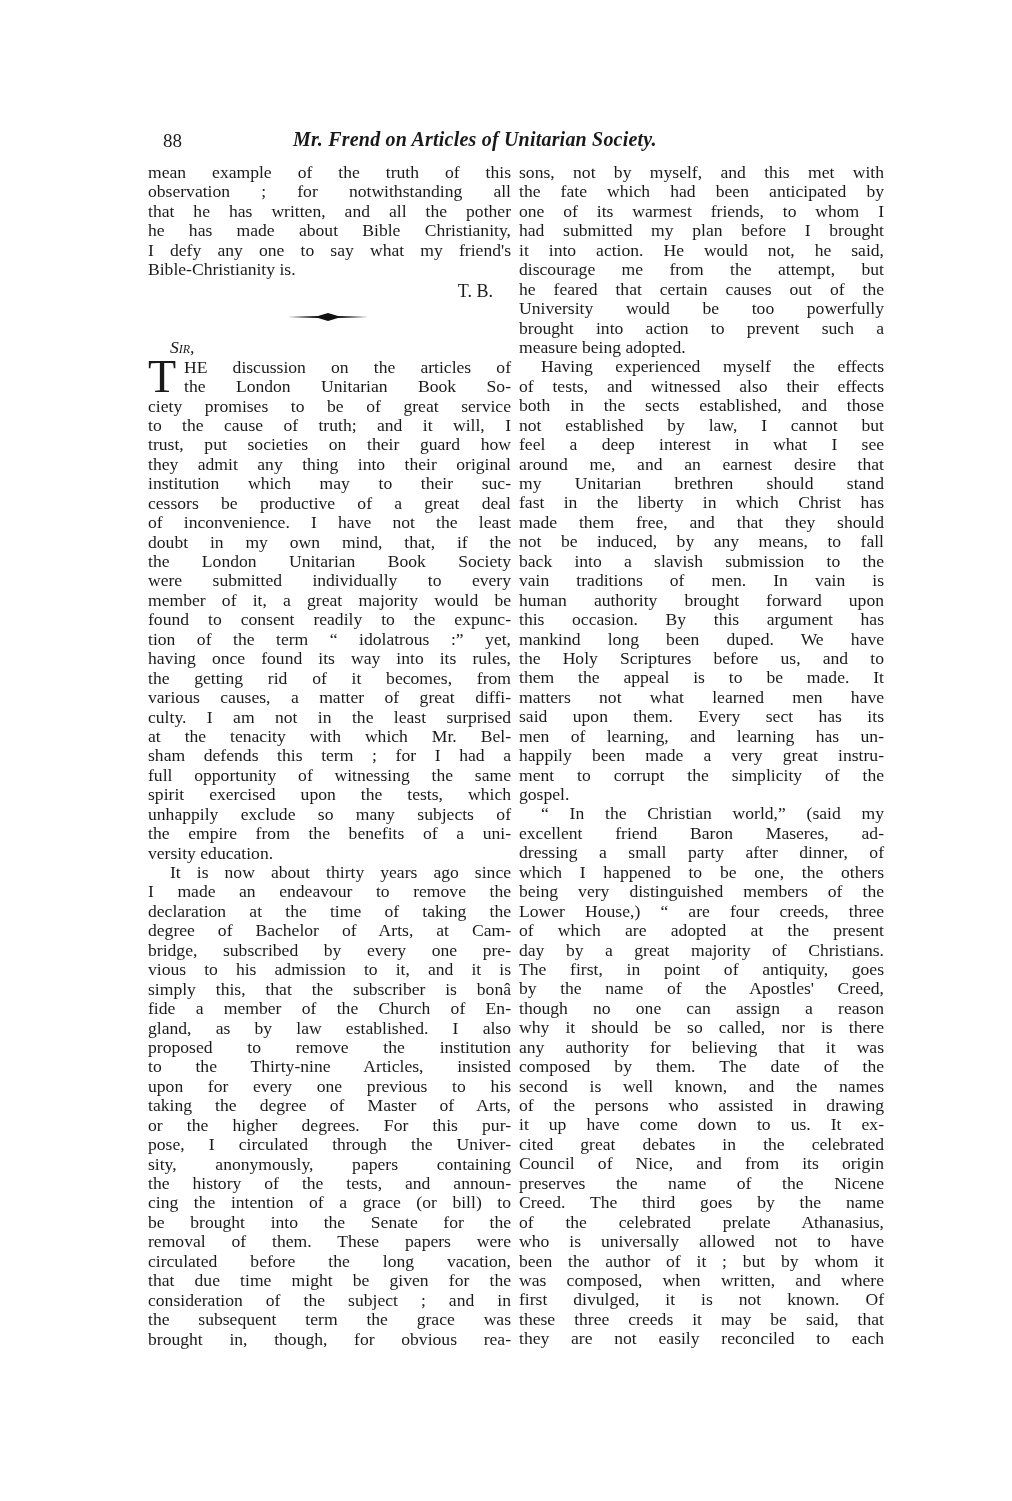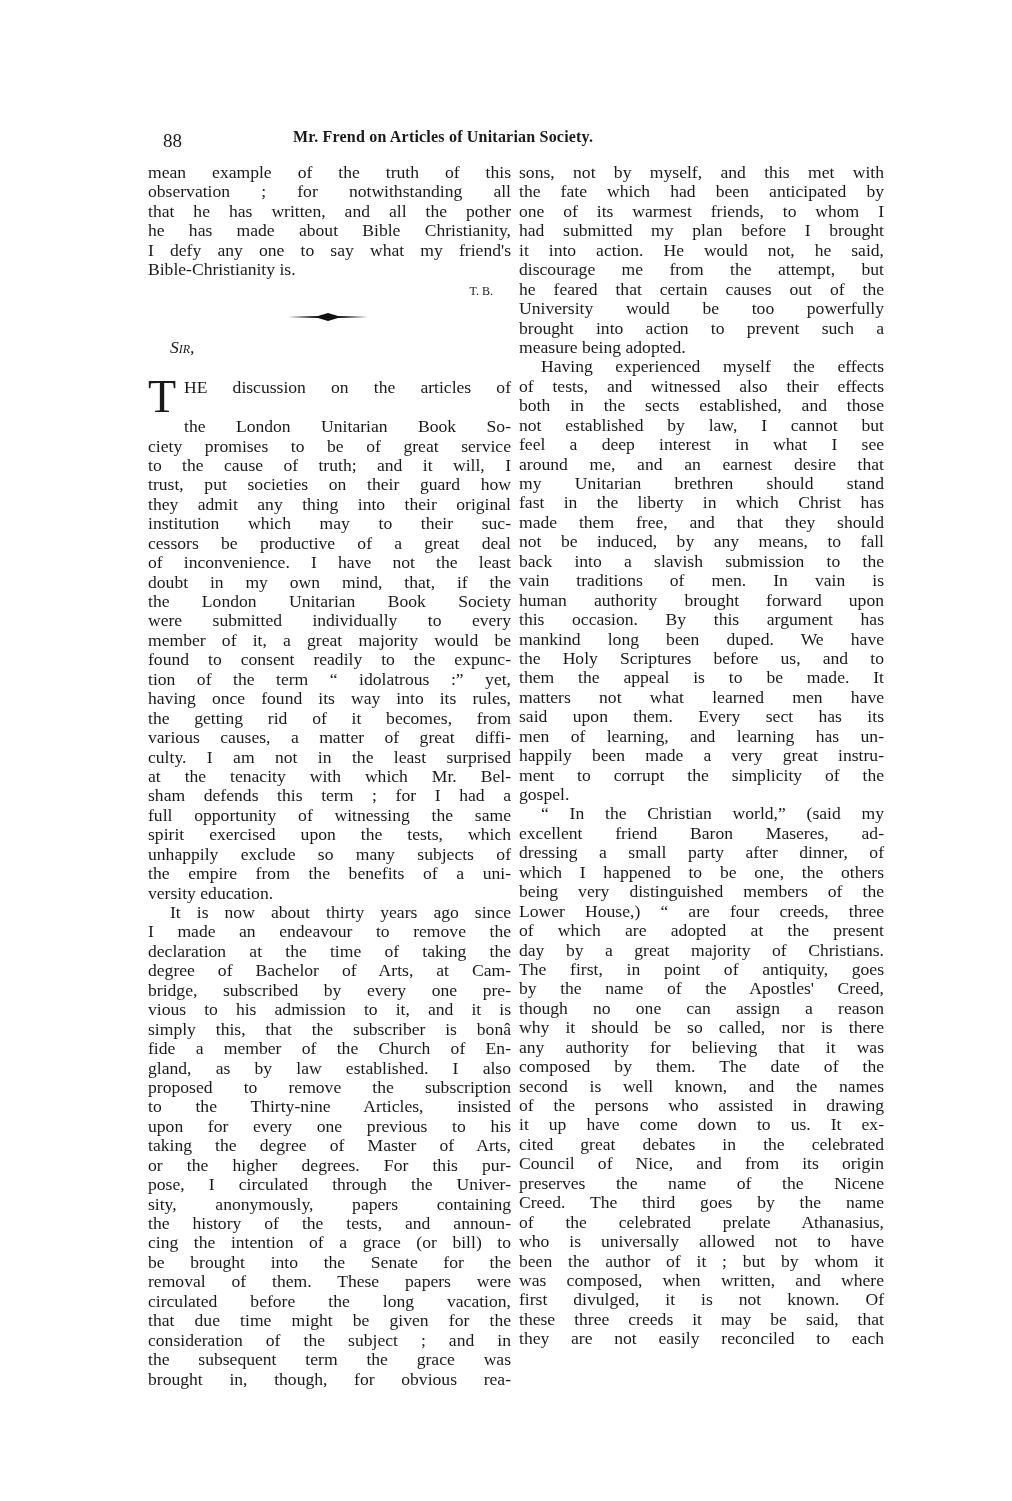--- a/index.html
+++ b/index.html
@@ -1,33 +1,33 @@
 <!DOCTYPE html>
 <html><head>
 <meta charset="utf-8">
 <style>
   html, body { margin: 0; padding: 0; background: #ffffff; }
   body { width: 1012px; height: 1501px; position: relative; overflow: hidden;
          font-family: "Liberation Serif", "DejaVu Serif", serif; color: #1a1a1a; }
   .header { position: absolute; top: 100px; left: 163px; width: 710px; height: 30px; margin-top: 28px; }
   .page-num { position: absolute; left: 0; top: 2px; font-size: 19px; }
-  .running-title { position: absolute; left: 130px; top: 0; font-size: 16px; font-weight: bold; letter-spacing: 0.2px; }
+  .running-title { position: absolute; left: 130px; top: 0; font-size: 20px; font-style: italic; font-weight: bold; letter-spacing: 0.2px; }
   .col { position: absolute; top: 163px; font-size: 17.6px; line-height: 19.45px; text-align: justify; }
   .col-left { left: 148px; width: 363px; }
   .col-right { left: 519px; width: 365px; }
   .line { display: block; white-space: nowrap; text-align-last: justify; height: 19.45px; }
   .line.last { text-align-last: left; }
   .line.indent { padding-left: 22px; }
-  .sig { display: block; text-align: right; padding-right: 18px; font-size: 12px; margin-top: 2px; height: 22px; }
+  .sig { display: block; text-align: right; padding-right: 18px; font-size: 18px; margin-top: 2px; height: 22px; }
   .ornament { display: block; height: 22px; position: relative; margin-top: 4px; }
   .ornament svg { position: absolute; left: 140px; top: 4px; }
   .salutation { display: block; padding-left: 22px; font-variant: small-caps; font-size: 17.6px; margin-top: 8px; height: 20px; font-style: italic; }
   .dropcap-wrap { position: relative; }
   .dropcap { position: absolute; left: 0; top: 0; font-size: 46px; line-height: 38px; font-weight: normal; }
-  .dc-line { padding-left: 36px; margin-top: 20px; }
+  .dc-line { padding-left: 36px; }
 </style>
 </head>
 <body>
 
 <div class="header">
   <span class="page-num">88</span>
   <span class="running-title">Mr. Frend on Articles of Unitarian Society.</span>
 </div>
 
 <div class="col col-left">
@@ -82,21 +82,21 @@
   <div id="left-para2">
       <span class="line indent">It is now about thirty years ago since</span>
       <span class="line">I made an endeavour to remove the</span>
       <span class="line">declaration at the time of taking the</span>
       <span class="line">degree of Bachelor of Arts, at Cam-</span>
       <span class="line">bridge, subscribed by every one pre-</span>
       <span class="line">vious to his admission to it, and it is</span>
       <span class="line">simply this, that the subscriber is bonâ</span>
       <span class="line">fide a member of the Church of En-</span>
       <span class="line">gland, as by law established. I also</span>
-      <span class="line">proposed to remove the subscription</span>
+      <span class="line">proposed to remove the institution</span>
       <span class="line">to the Thirty-nine Articles, insisted</span>
       <span class="line">upon for every one previous to his</span>
       <span class="line">taking the degree of Master of Arts,</span>
       <span class="line">or the higher degrees. For this pur-</span>
       <span class="line">pose, I circulated through the Univer-</span>
       <span class="line">sity, anonymously, papers containing</span>
       <span class="line">the history of the tests, and announ-</span>
       <span class="line">cing the intention of a grace (or bill) to</span>
       <span class="line">be brought into the Senate for the</span>
       <span class="line">removal of them. These papers were</span>

